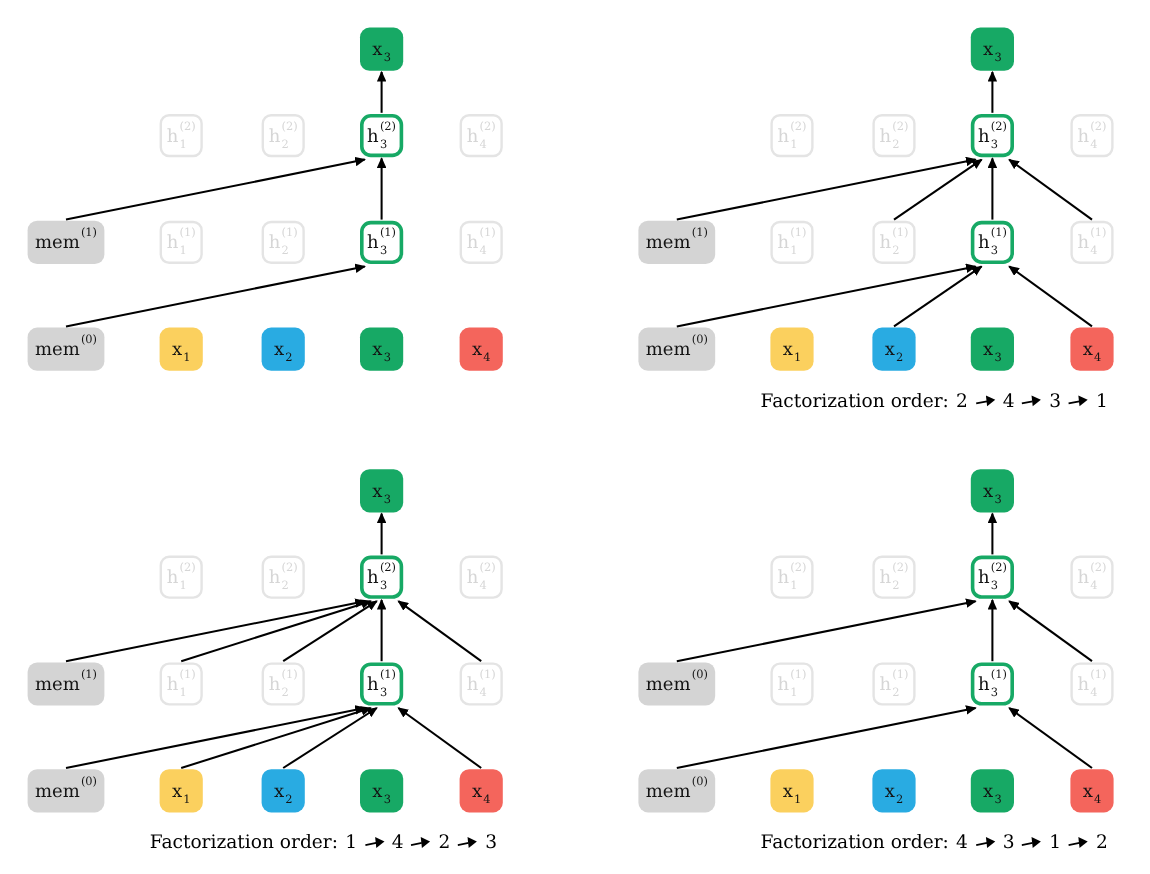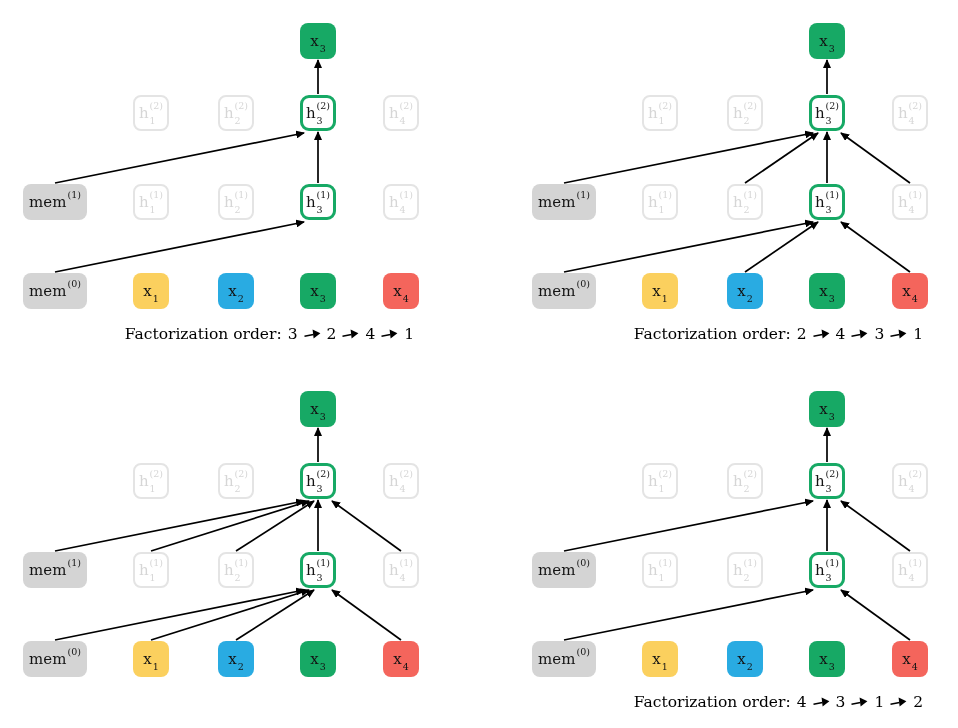--- a/index.html
+++ b/index.html
@@ -157,30 +157,20 @@
         <defs>
           <marker id="ah0" markerWidth="9" markerHeight="8" refX="8" refY="4" orient="auto" markerUnits="userSpaceOnUse">
             <path d="M0,0 L9,4 L0,8 Z" fill="#000000"></path>
           </marker>
         </defs>
         <line x1="55" y1="183" x2="304" y2="133" marker-end="url(#ah0)"></line>
         <line x1="318" y1="183" x2="318" y2="132" marker-end="url(#ah0)"></line>
         <line x1="55" y1="272" x2="304" y2="222" marker-end="url(#ah0)"></line>
         <line x1="318" y1="94" x2="318" y2="60" marker-end="url(#ah0)"></line>
       </svg>
-      <div class="caption" style="left: 60px; top: 325px;"><span class="pre">Factorization order:</span><span class="num">3</span><svg width="17" height="12" viewBox="0 0 17 12" class="arr">
-          <line x1="0.5" y1="8.2" x2="9.5" y2="6.4" stroke="#000000" stroke-width="1.5"></line>
-          <polygon points="8.6,1.6 16.4,5.2 9.6,10.6" fill="#000000"></polygon>
-        </svg><span class="num">2</span><svg width="17" height="12" viewBox="0 0 17 12" class="arr">
-          <line x1="0.5" y1="8.2" x2="9.5" y2="6.4" stroke="#000000" stroke-width="1.5"></line>
-          <polygon points="8.6,1.6 16.4,5.2 9.6,10.6" fill="#000000"></polygon>
-        </svg><span class="num">4</span><svg width="17" height="12" viewBox="0 0 17 12" class="arr">
-          <line x1="0.5" y1="8.2" x2="9.5" y2="6.4" stroke="#000000" stroke-width="1.5"></line>
-          <polygon points="8.6,1.6 16.4,5.2 9.6,10.6" fill="#000000"></polygon>
-        </svg><span class="num">1</span></div>
     </section>
   <section class="panel" style="left: 479px; top: 0px;">
       <div class="node fill" style="left: 330px; top: 23px; width: 36px; height: 36px; color: rgb(20, 20, 20); background: rgb(23, 169, 101);">
         <span class="lbl">
           <span class="base">x</span>
           <span class="scr only-sub">
             <span class="sub">3</span>
           </span>
         </span>
       </div>
@@ -469,20 +459,30 @@
         <line x1="151" y1="187" x2="309" y2="137" marker-end="url(#ah2)"></line>
         <line x1="236" y1="187" x2="314" y2="137" marker-end="url(#ah2)"></line>
         <line x1="318" y1="187" x2="318" y2="136" marker-end="url(#ah2)"></line>
         <line x1="401" y1="187" x2="332" y2="137" marker-end="url(#ah2)"></line>
         <line x1="55" y1="276" x2="304" y2="226" marker-end="url(#ah2)"></line>
         <line x1="151" y1="276" x2="309" y2="226" marker-end="url(#ah2)"></line>
         <line x1="236" y1="276" x2="314" y2="226" marker-end="url(#ah2)"></line>
         <line x1="401" y1="276" x2="332" y2="226" marker-end="url(#ah2)"></line>
         <line x1="318" y1="98" x2="318" y2="64" marker-end="url(#ah2)"></line>
       </svg>
+      <div class="caption" style="left: 60px; top: 329px;"><span class="pre">Factorization order:</span><span class="num">1</span><svg width="17" height="12" viewBox="0 0 17 12" class="arr">
+          <line x1="0.5" y1="8.2" x2="9.5" y2="6.4" stroke="#000000" stroke-width="1.5"></line>
+          <polygon points="8.6,1.6 16.4,5.2 9.6,10.6" fill="#000000"></polygon>
+        </svg><span class="num">4</span><svg width="17" height="12" viewBox="0 0 17 12" class="arr">
+          <line x1="0.5" y1="8.2" x2="9.5" y2="6.4" stroke="#000000" stroke-width="1.5"></line>
+          <polygon points="8.6,1.6 16.4,5.2 9.6,10.6" fill="#000000"></polygon>
+        </svg><span class="num">2</span><svg width="17" height="12" viewBox="0 0 17 12" class="arr">
+          <line x1="0.5" y1="8.2" x2="9.5" y2="6.4" stroke="#000000" stroke-width="1.5"></line>
+          <polygon points="8.6,1.6 16.4,5.2 9.6,10.6" fill="#000000"></polygon>
+        </svg><span class="num">3</span></div>
     </section>
   <section class="panel" style="left: 479px; top: 364px;">
       <div class="node fill" style="left: 330px; top: 27px; width: 36px; height: 36px; color: rgb(20, 20, 20); background: rgb(23, 169, 101);">
         <span class="lbl">
           <span class="base">x</span>
           <span class="scr only-sub">
             <span class="sub">3</span>
           </span>
         </span>
       </div>

